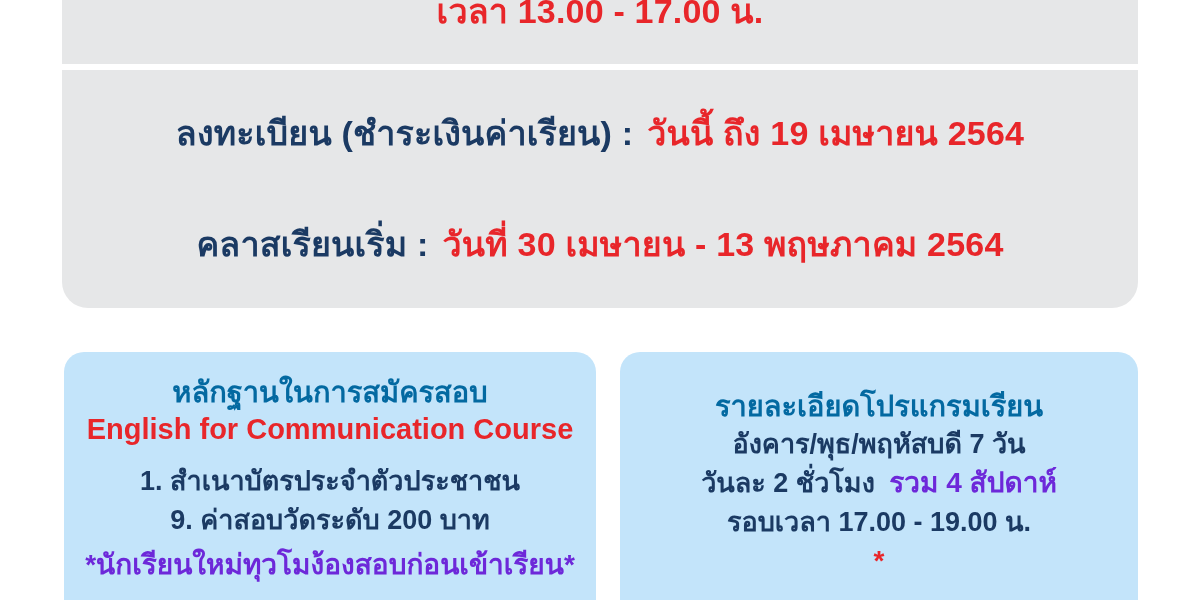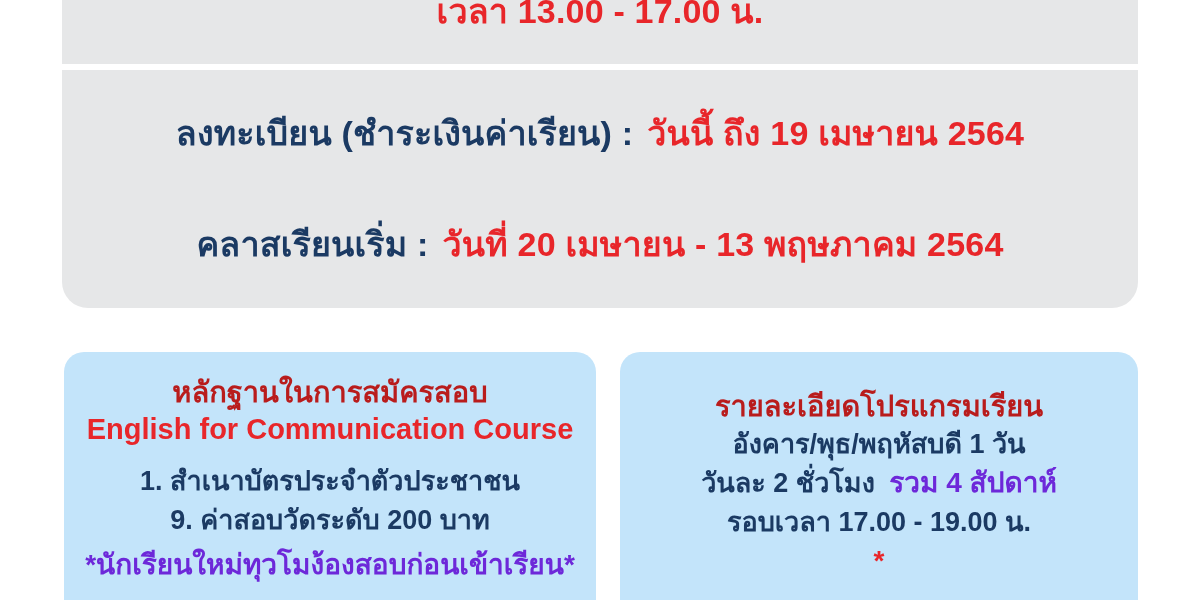--- a/index.html
+++ b/index.html
@@ -75,21 +75,21 @@
     border-radius: 20px;
     box-sizing: border-box;
     padding: 22px 10px 0 10px;
     text-align: center;
     overflow: hidden;
   }
   .card-left  { left: 0;    width: 532px; }
   .card-right { left: 556px; width: 518px; }
 
   .card-title {
-    color: #b91c1c;
+    color: #0369a1;
     font-size: 29px;
     font-weight: bold;
     line-height: 1.28;
     white-space: nowrap;
   }
   .card-title-en {
     color: #e8262a;
     font-size: 29px;
     font-weight: bold;
     line-height: 1.28;
@@ -129,41 +129,41 @@
     <span class="line red">เวลา 13.00 - 17.00 น.</span>
   </div>
 
   <div class="schedule-row row-2">
     <span class="line navy">ลงทะเบียน (ชำระเงินค่าเรียน) :</span>
     <span class="line red" style="margin-left:14px;">วันนี้ ถึง 19 เมษายน 2564</span>
   </div>
 
   <div class="schedule-row row-3">
     <span class="line navy">คลาสเรียนเริ่ม :</span>
-    <span class="line red" style="margin-left:14px;">วันที่ 20 เมษายน - 13 พฤษภาคม 2564</span>
+    <span class="line red" style="margin-left:14px;">วันที่ 30 เมษายน - 13 พฤษภาคม 2564</span>
   </div>
 
 </div>
 
 <div class="cards">
 
   <div class="card card-left">
     <div class="card-title">หลักฐานในการสมัครสอบ</div>
     <div class="card-title-en">English for Communication Course</div>
     <div class="spacer-sm"></div>
     <div class="card-item">1. สำเนาบัตรประจำตัวประชาชน</div>
     <div class="card-item">9. ค่าสอบวัดระดับ 200 บาท</div>
     <div class="spacer-xs"></div>
     <div class="card-note">*นักเรียนใหม่ทุวโมง้องสอบก่อนเข้าเรียน*</div>
   </div>
 
   <div class="card card-right">
     <div class="spacer-sm"></div>
     <div class="card-title">รายละเอียดโปรแกรมเรียน</div>
-    <div class="card-item">อังคาร/พุธ/พฤหัสบดี 1 วัน</div>
+    <div class="card-item">อังคาร/พุธ/พฤหัสบดี 7 วัน</div>
     <div>
       <span class="card-item">วันละ 2 ชั่วโมง</span>
       <span class="card-note" style="margin-left:10px;">รวม 4 สัปดาห์</span>
     </div>
     <div class="card-item">รอบเวลา 17.00 - 19.00 น.</div>
     <div class="clipped-line">*</div>
   </div>
 
 </div>
 

